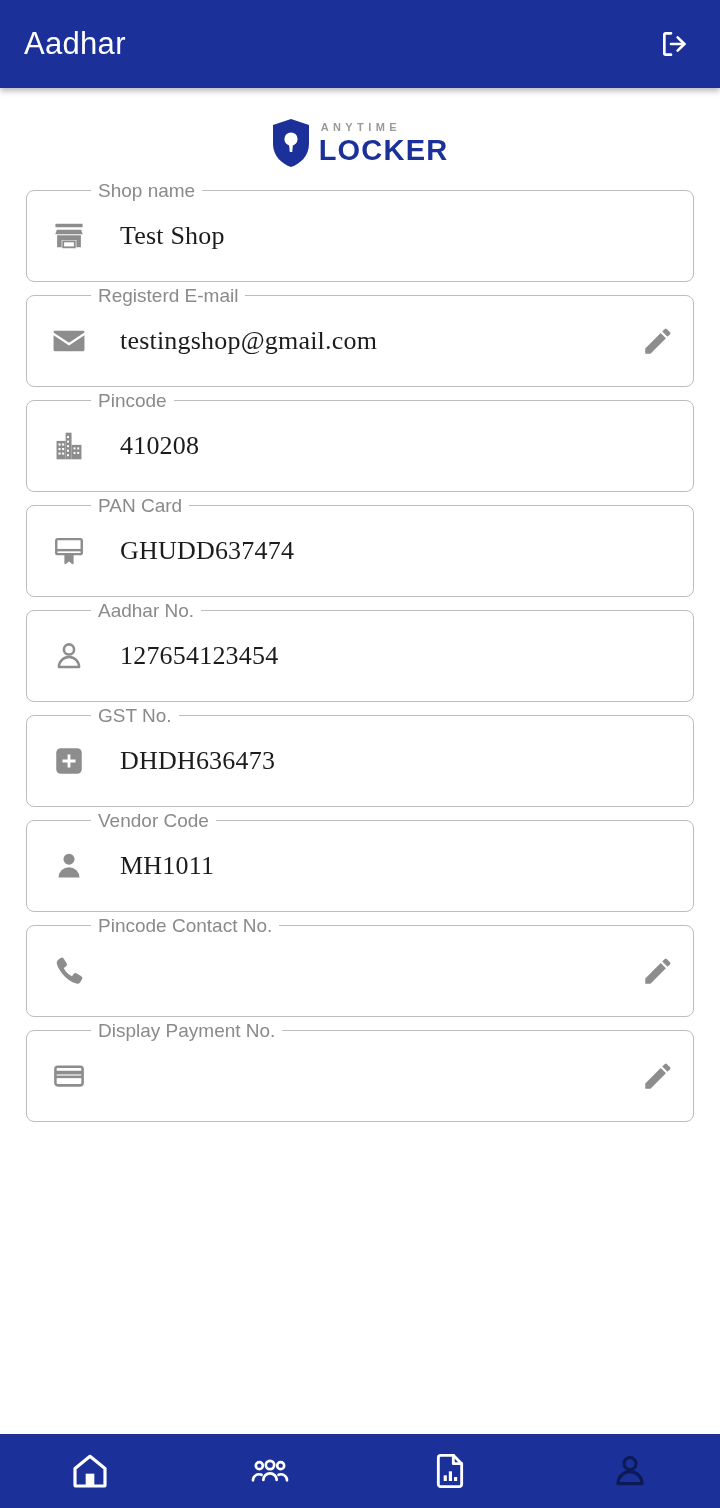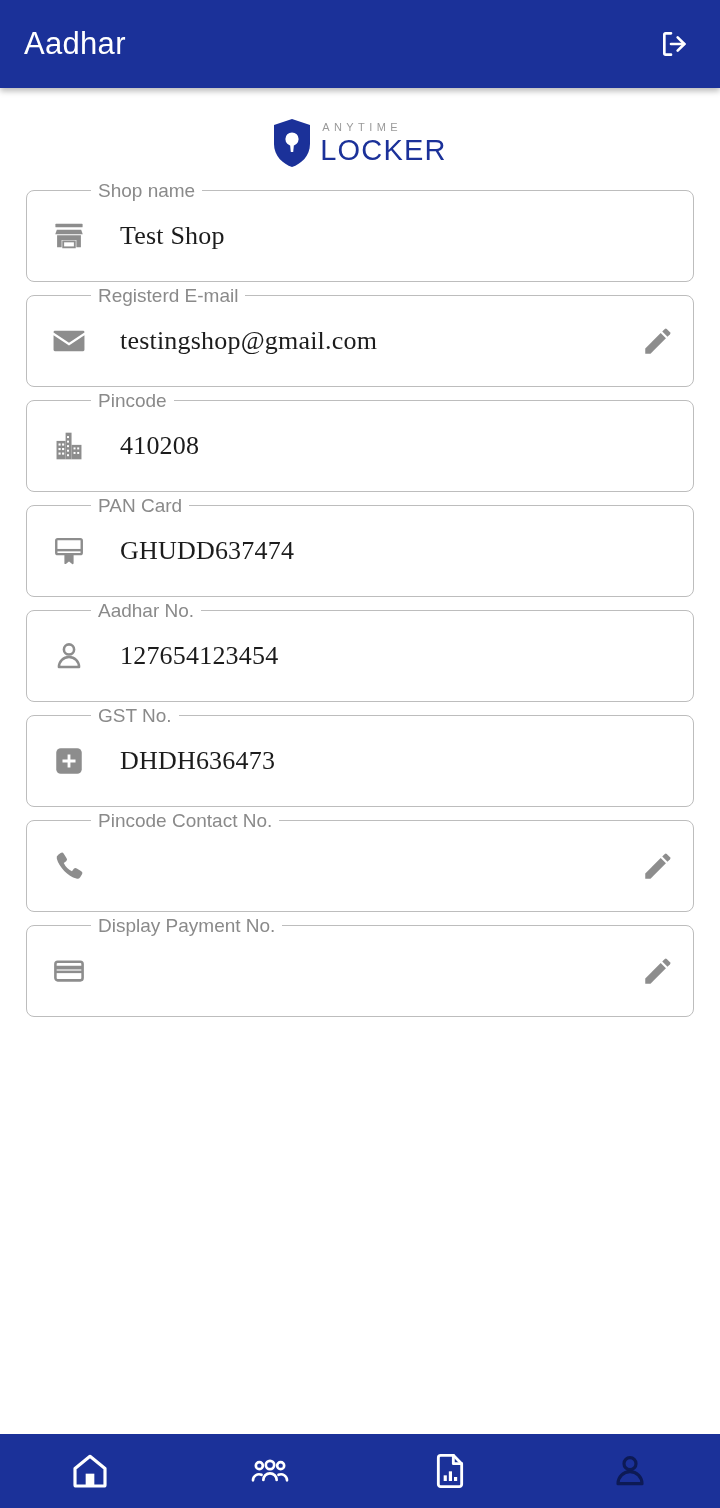--- a/index.html
+++ b/index.html
@@ -48,29 +48,29 @@
     align-items:center;
     justify-content:center;
     gap:9px;
     padding:30px 0 22px 0;
   }
   .logo-text{ display:flex; flex-direction:column; line-height:1; }
   .logo-anytime{
     font-size:11px;
     letter-spacing:4.4px;
     color:#9a9a9a;
-    font-weight:400;
+    font-weight:700;
     margin-bottom:3px;
     padding-left:2px;
   }
   .logo-locker{
     font-size:29px;
     letter-spacing:1.2px;
     color:#1B3199;
-    font-weight:400;
+    font-weight:700;
   }
 
   
   .field{
     position:relative;
     margin:0 26px 13px 26px;
     height:92px;
     border:1px solid #bdbdbd;
     border-radius:8px;
     display:flex;
@@ -246,20 +246,30 @@
         <div class="field-legend">GST No.</div>
         <div class="field-icon">
           <svg width="34" height="34" viewBox="0 0 24 24">
             <rect x="3" y="3" width="18" height="18" rx="3.2" fill="currentColor"></rect>
             <path d="M11 7.4 h2 v3.6 h3.6 v2 H13 v3.6 h-2 V13 H7.4 v-2 H11 Z" fill="#ffffff"></path>
           </svg>
         </div>
         <div class="field-value">DHDH636473</div>
       </div>
       <div class="field">
+        <div class="field-legend">Vendor Code</div>
+        <div class="field-icon">
+          <svg width="34" height="34" viewBox="0 0 24 24" fill="currentColor">
+            <circle cx="12" cy="7.2" r="3.9"></circle>
+            <path d="M4.6 20.2 a7.4 7.4 0 0 1 14.8 0 Z"></path>
+          </svg>
+        </div>
+        <div class="field-value">MH1011</div>
+      </div>
+      <div class="field">
         <div class="field-legend">Pincode Contact No.</div>
         <div class="field-icon">
           <svg width="34" height="34" viewBox="0 0 24 24" fill="currentColor">
             <path d="M6.1 2.8 a1.6 1.6 0 0 1 2.2 .5 l2 3.2 a1.6 1.6 0 0 1 -.3 2.1 L8.3 9.9 a12 12 0 0 0 5.8 5.8 l1.3 -1.7 a1.6 1.6 0 0 1 2.1 -.3 l3.2 2 a1.6 1.6 0 0 1 .5 2.2 l-1.3 2 a2.4 2.4 0 0 1 -2.7 1 C11.2 19 5 12.8 3.4 6.8 a2.4 2.4 0 0 1 1 -2.7 Z"></path>
           </svg>
         </div>
         <div class="field-value"></div>
         <div class="edit-icon">
           <svg width="34" height="34" viewBox="0 0 24 24" fill="currentColor">
             <path d="M3 17.3 V21 h3.7 L17.6 10.1 13.9 6.4 Z"></path>

